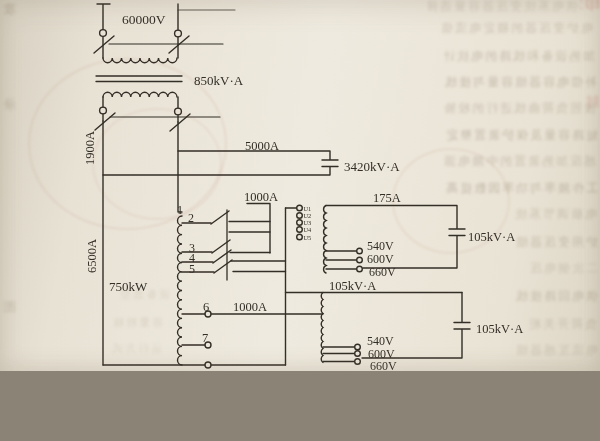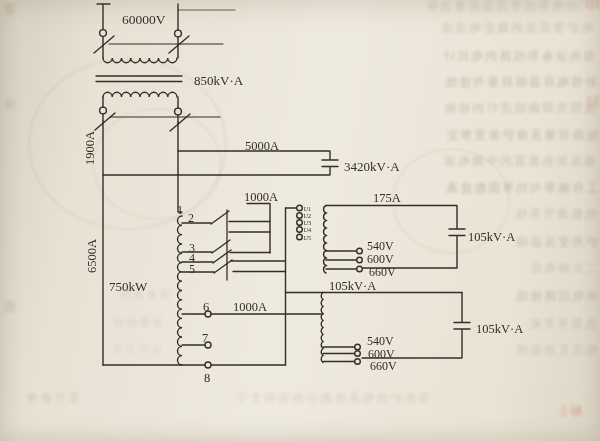--- a/index.html
+++ b/index.html
@@ -1,17 +1,17 @@
 <!DOCTYPE html>
 <html><head>
 <meta charset="utf-8">
 <style>
   html,body{margin:0;padding:0;background:#8a8376;}
   #stage{
-    position:relative; width:600px; height:441px; overflow:hidden;
+    position:relative; width:600px; height:371px; overflow:hidden;
     background:linear-gradient(100deg,#d6cfc0 0%,#e8e2d5 16%,#efeadf 50%,#e9e3d5 84%,#dcd5c5 100%);
     font-family:"Liberation Serif", serif;
     text-decoration:underline;
   }
   #stage::after{content:"";position:absolute;inset:0;pointer-events:none;
     box-shadow:inset 0 10px 24px rgba(120,105,85,.14), inset 0 -8px 18px rgba(120,105,85,.12);}
   .stamp{position:absolute;border-radius:50%;pointer-events:none;filter:blur(1px);}
   .s1{left:28px;top:58px;width:195px;height:168px;border:2px solid rgba(186,128,106,.13);}
   .s2{left:92px;top:108px;width:126px;height:108px;border:2px solid rgba(186,128,106,.10);}
   .s3{left:392px;top:148px;width:114px;height:102px;border:2px solid rgba(190,140,112,.12);}

